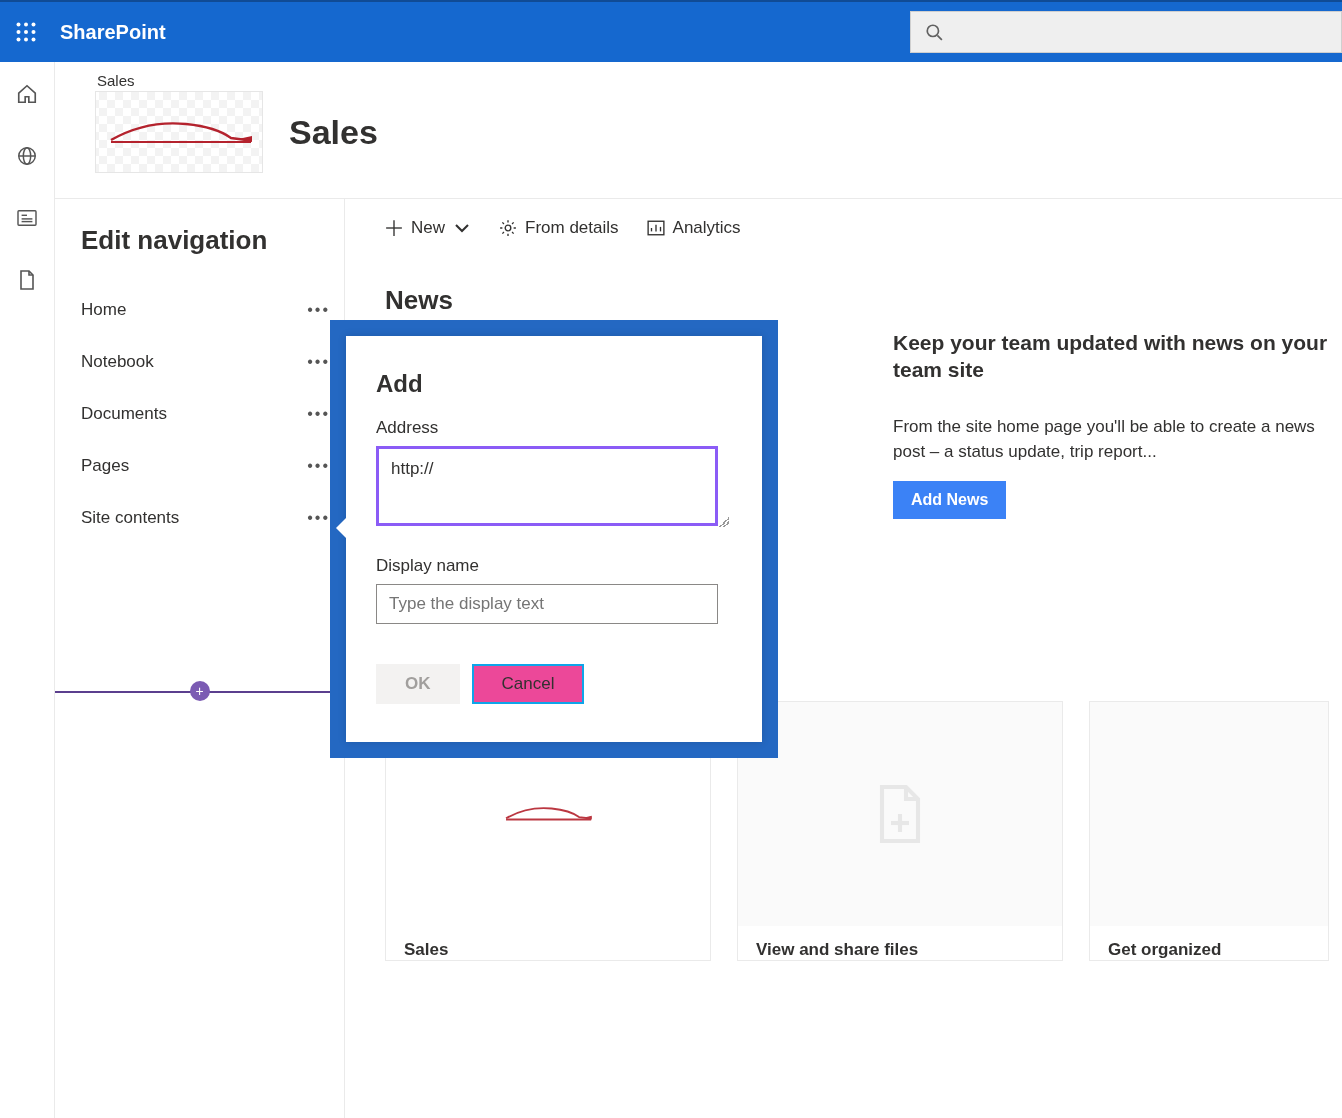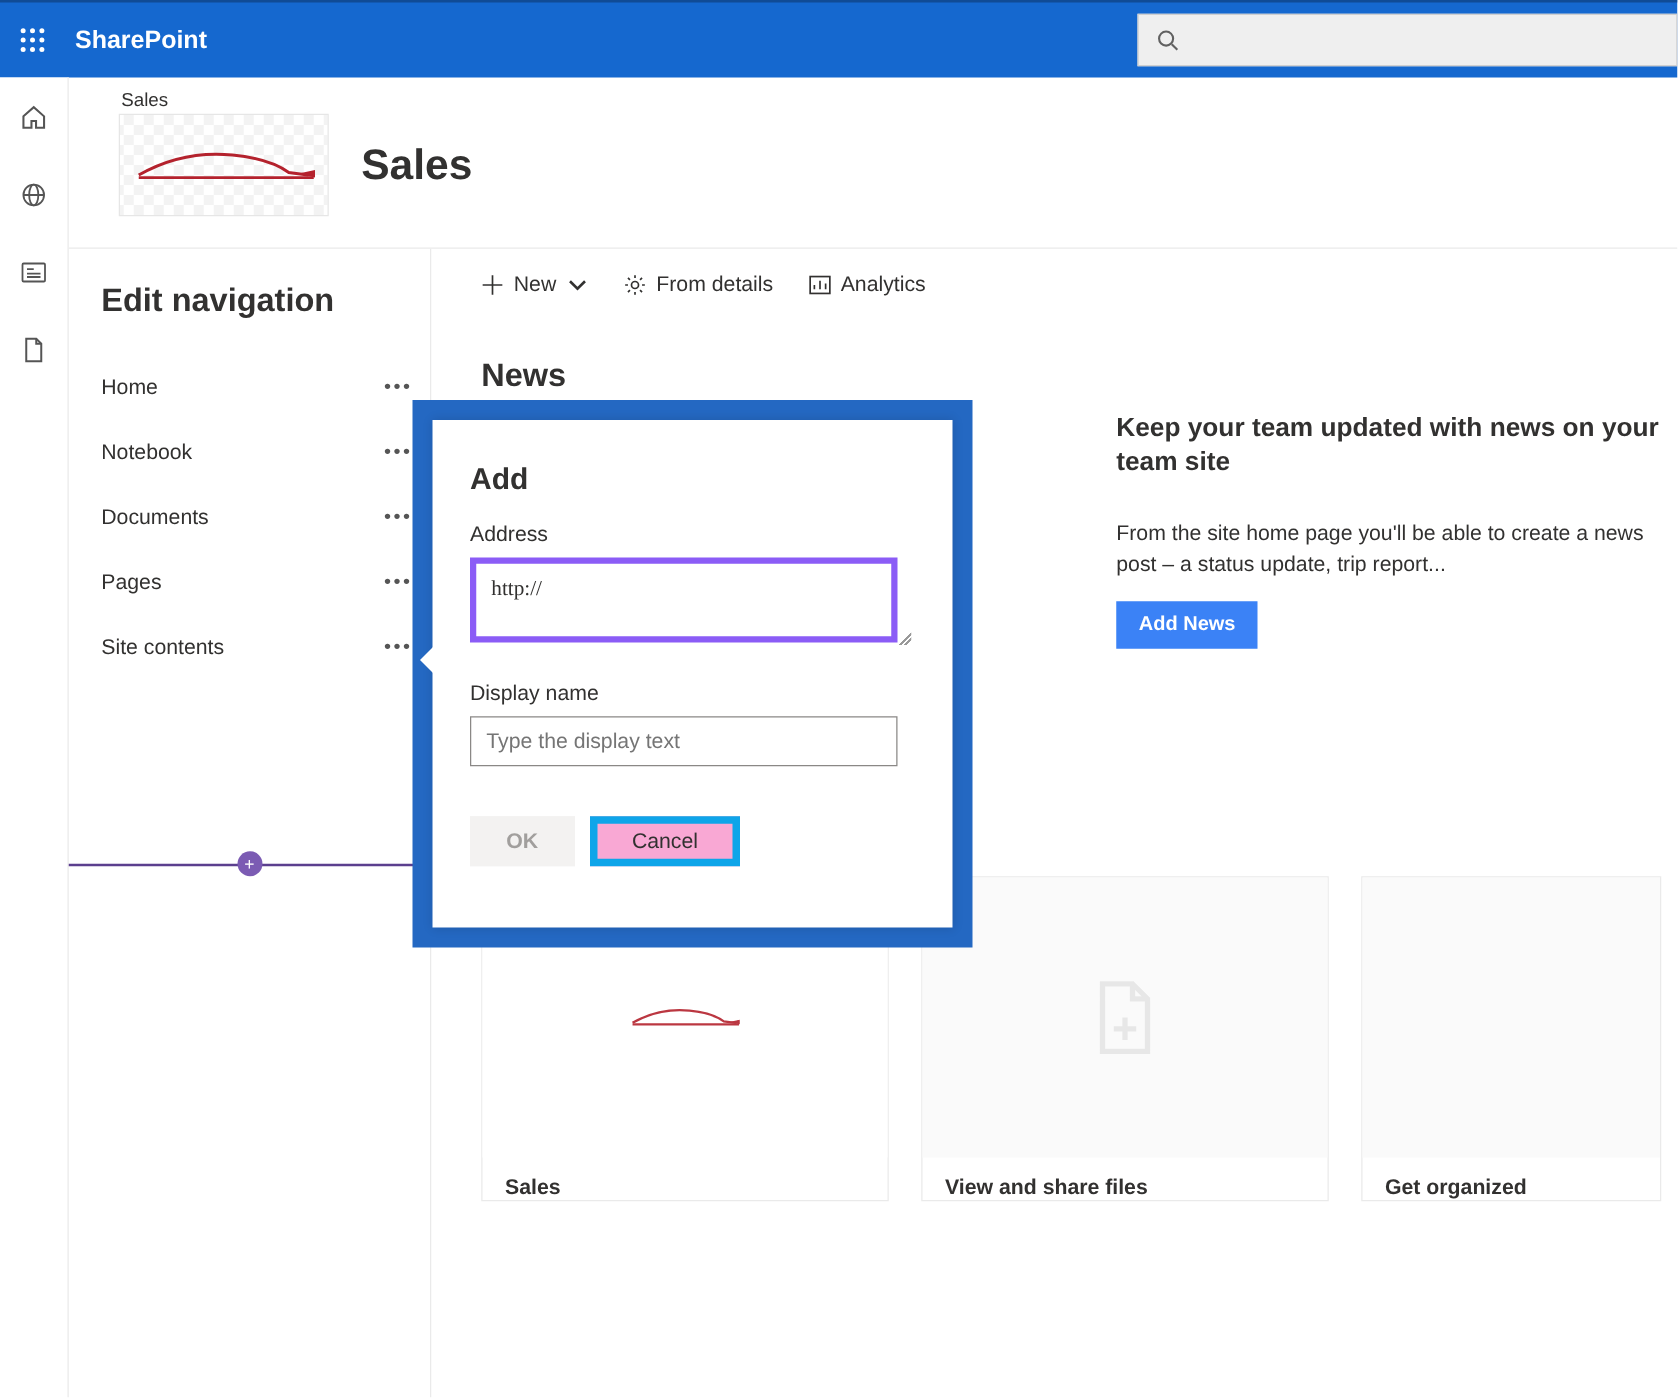--- a/index.html
+++ b/index.html
@@ -65,29 +65,29 @@
   .card .thumb svg { opacity: 0.9; }
   .card .cap { padding: 14px 18px 0 18px; font-size: 17px; font-weight: 600; }
   .card2 { width: 240px; }
 
   
   .dialog-frame { position: absolute; left: 330px; top: 320px; width: 448px; height: 438px; background: #2468c2; padding: 16px; z-index: 50; }
   .dialog-inner { background: #fff; width: 100%; height: 100%; position: relative; padding: 34px 30px 0 30px; box-shadow: 0 0 8px rgba(0,0,0,0.15); }
   .dialog-inner::before { content:""; position:absolute; left:-10px; top:180px; width:0; height:0; border-top:12px solid transparent; border-bottom:12px solid transparent; border-right:12px solid #fff; }
   .dialog-inner h3 { font-size: 24px; font-weight: 600; margin-bottom: 20px; }
   .dlabel { font-size: 17px; margin-bottom: 8px; display:block; }
-  .addrbox { width: 342px; height: 68px; border: 5px solid #8b5cf6; padding: 10px 12px; font-size: 17px; color: #323130; resize: none; font-family: Liberation Serif, serif; outline:none; }
+  .addrbox { width: 342px; height: 80px; border: 3px solid #8b5cf6; padding: 10px 12px; font-size: 17px; color: #323130; resize: none; font-family: Liberation Sans, sans-serif; outline:none; }
   .addrbox-wrap { margin-bottom: 26px; position:relative; }
   .addrbox-wrap::after { content:""; position:absolute; right:3px; bottom:3px; width:10px; height:10px;
     background: linear-gradient(135deg, transparent 50%, #999 50%, #999 60%, transparent 60%, transparent 70%, #999 70%, #999 80%, transparent 80%); }
   .dispinput { width: 342px; height: 40px; border: 1px solid #8a8886; padding: 0 12px; font-size: 17px; outline:none; }
   .dlgbtns { display:flex; gap:12px; margin-top: 40px; }
   .dlgbtns button { height: 40px; padding: 0 28px; font-size: 17px; cursor:pointer; }
   .okbtn { background: #f3f2f1; border: 1px solid #f3f2f1; color: #a19f9d; font-weight:600; }
-  .cancelbtn { background: #f9a8d4; border: 6px solid #0ea5e9; color: #323130; }
+  .cancelbtn { background: #ec4899; border: 2px solid #0ea5e9; color: #323130; }
 </style>
 </head>
 <body>
 
 <div class="suitebar">
   <div class="waffle">
     <svg viewBox="0 0 16 16" fill="#fff">
         <circle cx="2" cy="2" r="1.6"></circle>
         <circle cx="8" cy="2" r="1.6"></circle>
         <circle cx="14" cy="2" r="1.6"></circle>

